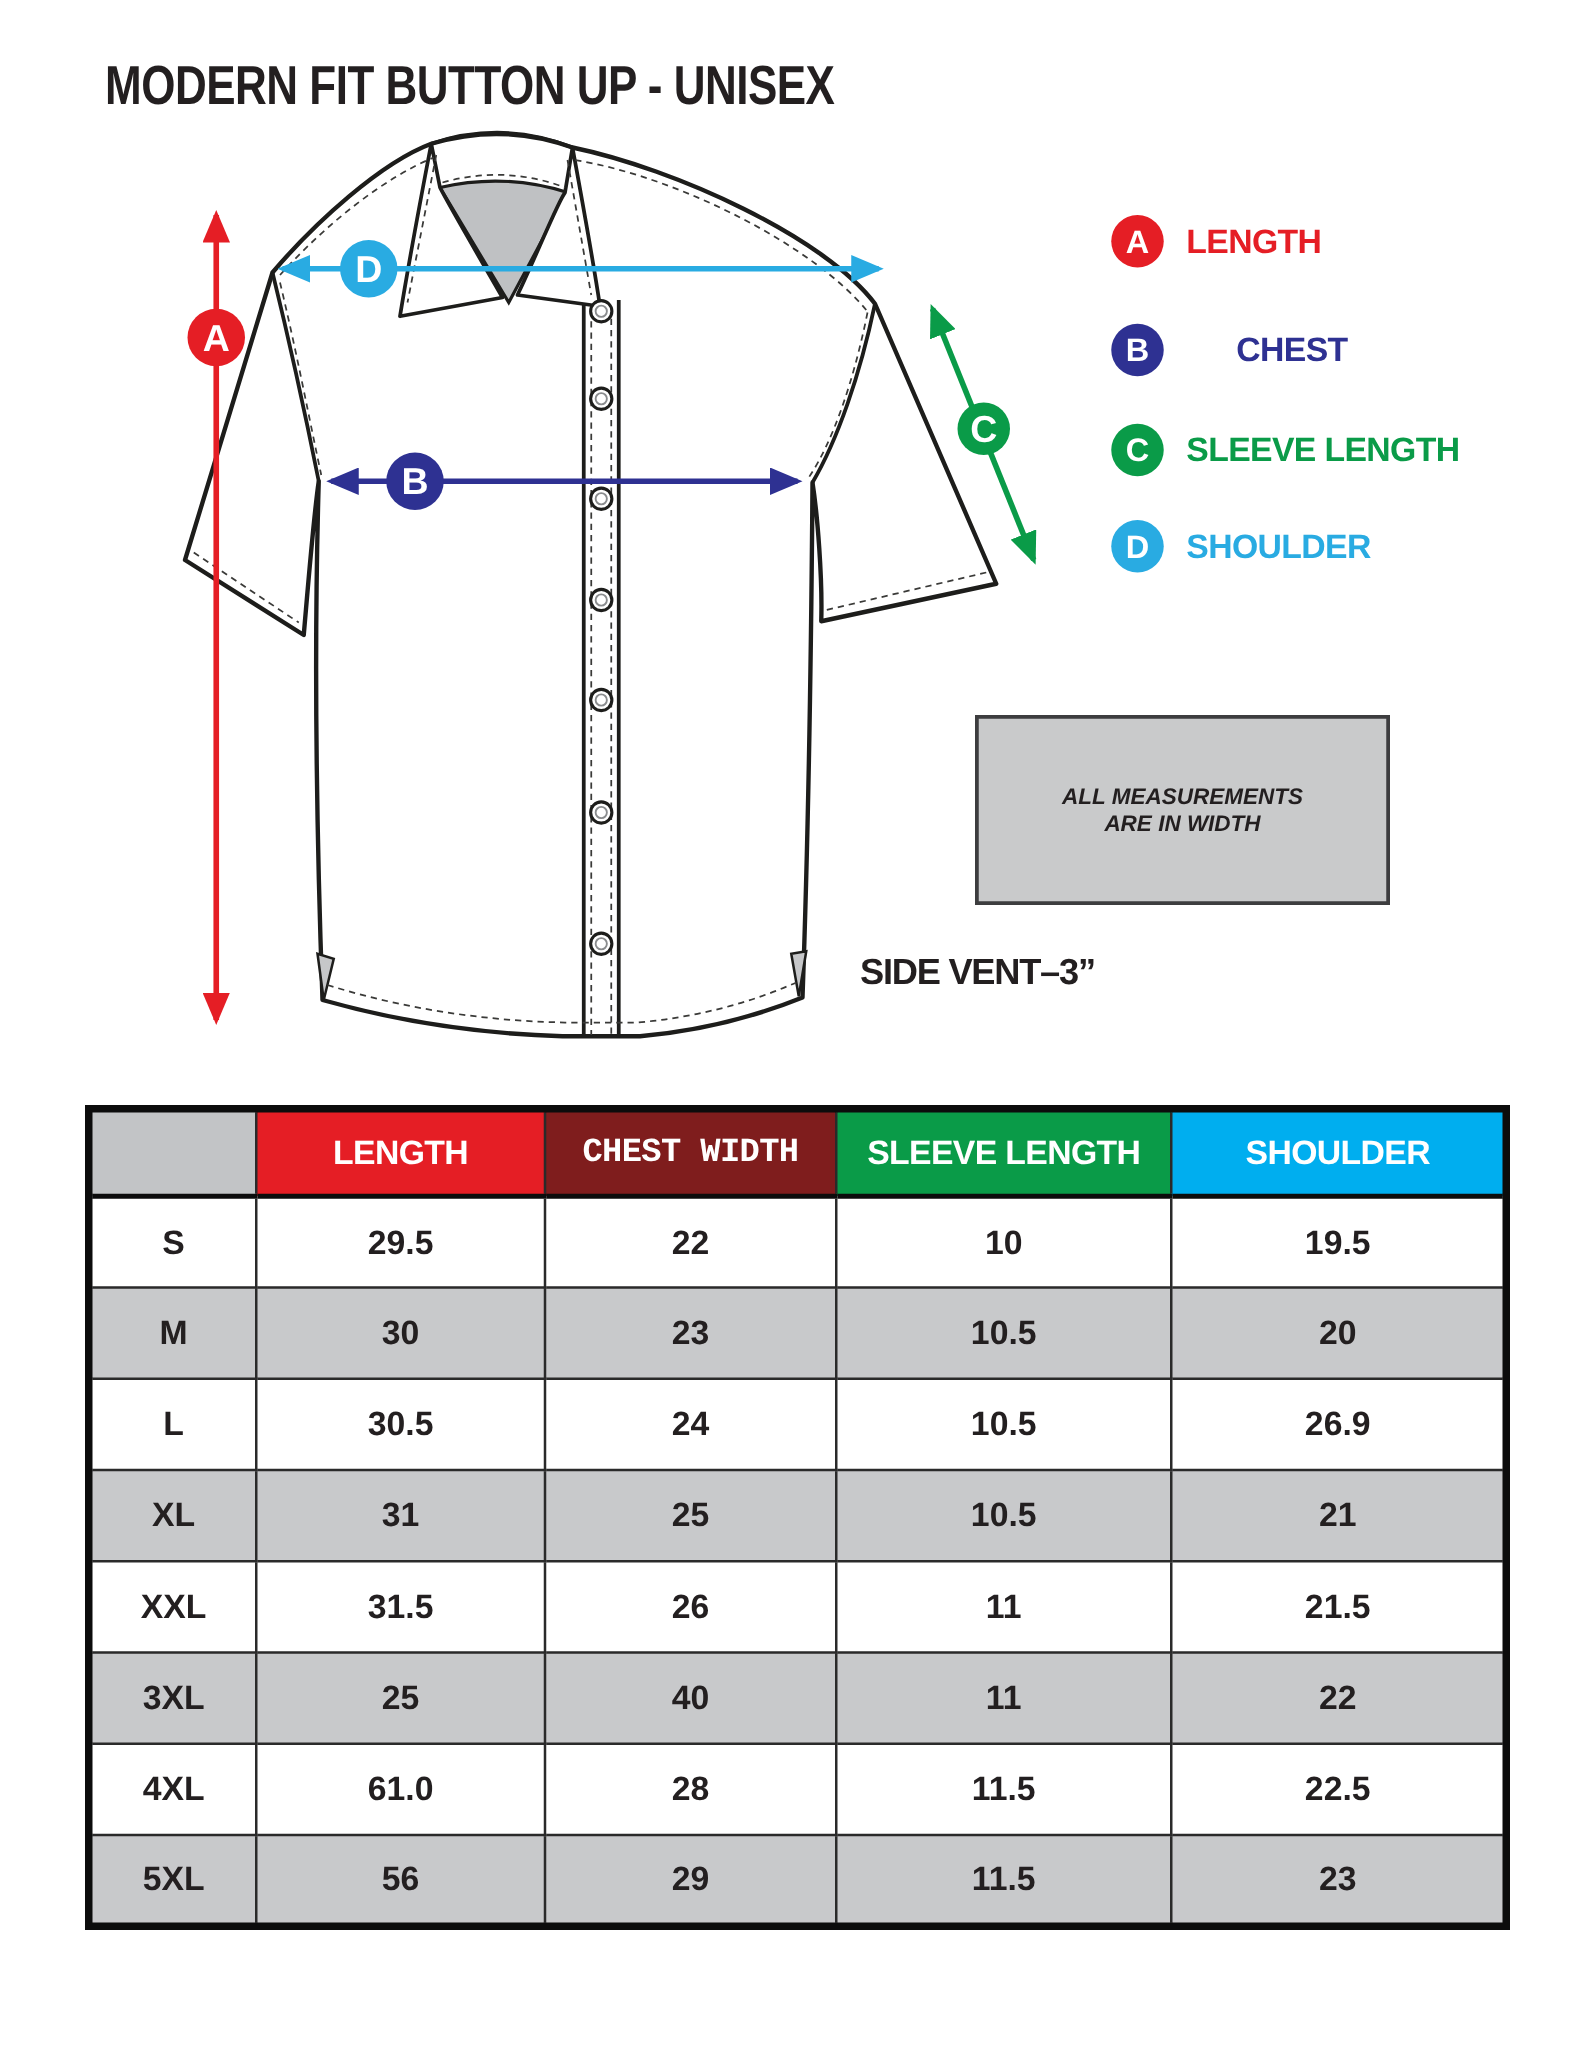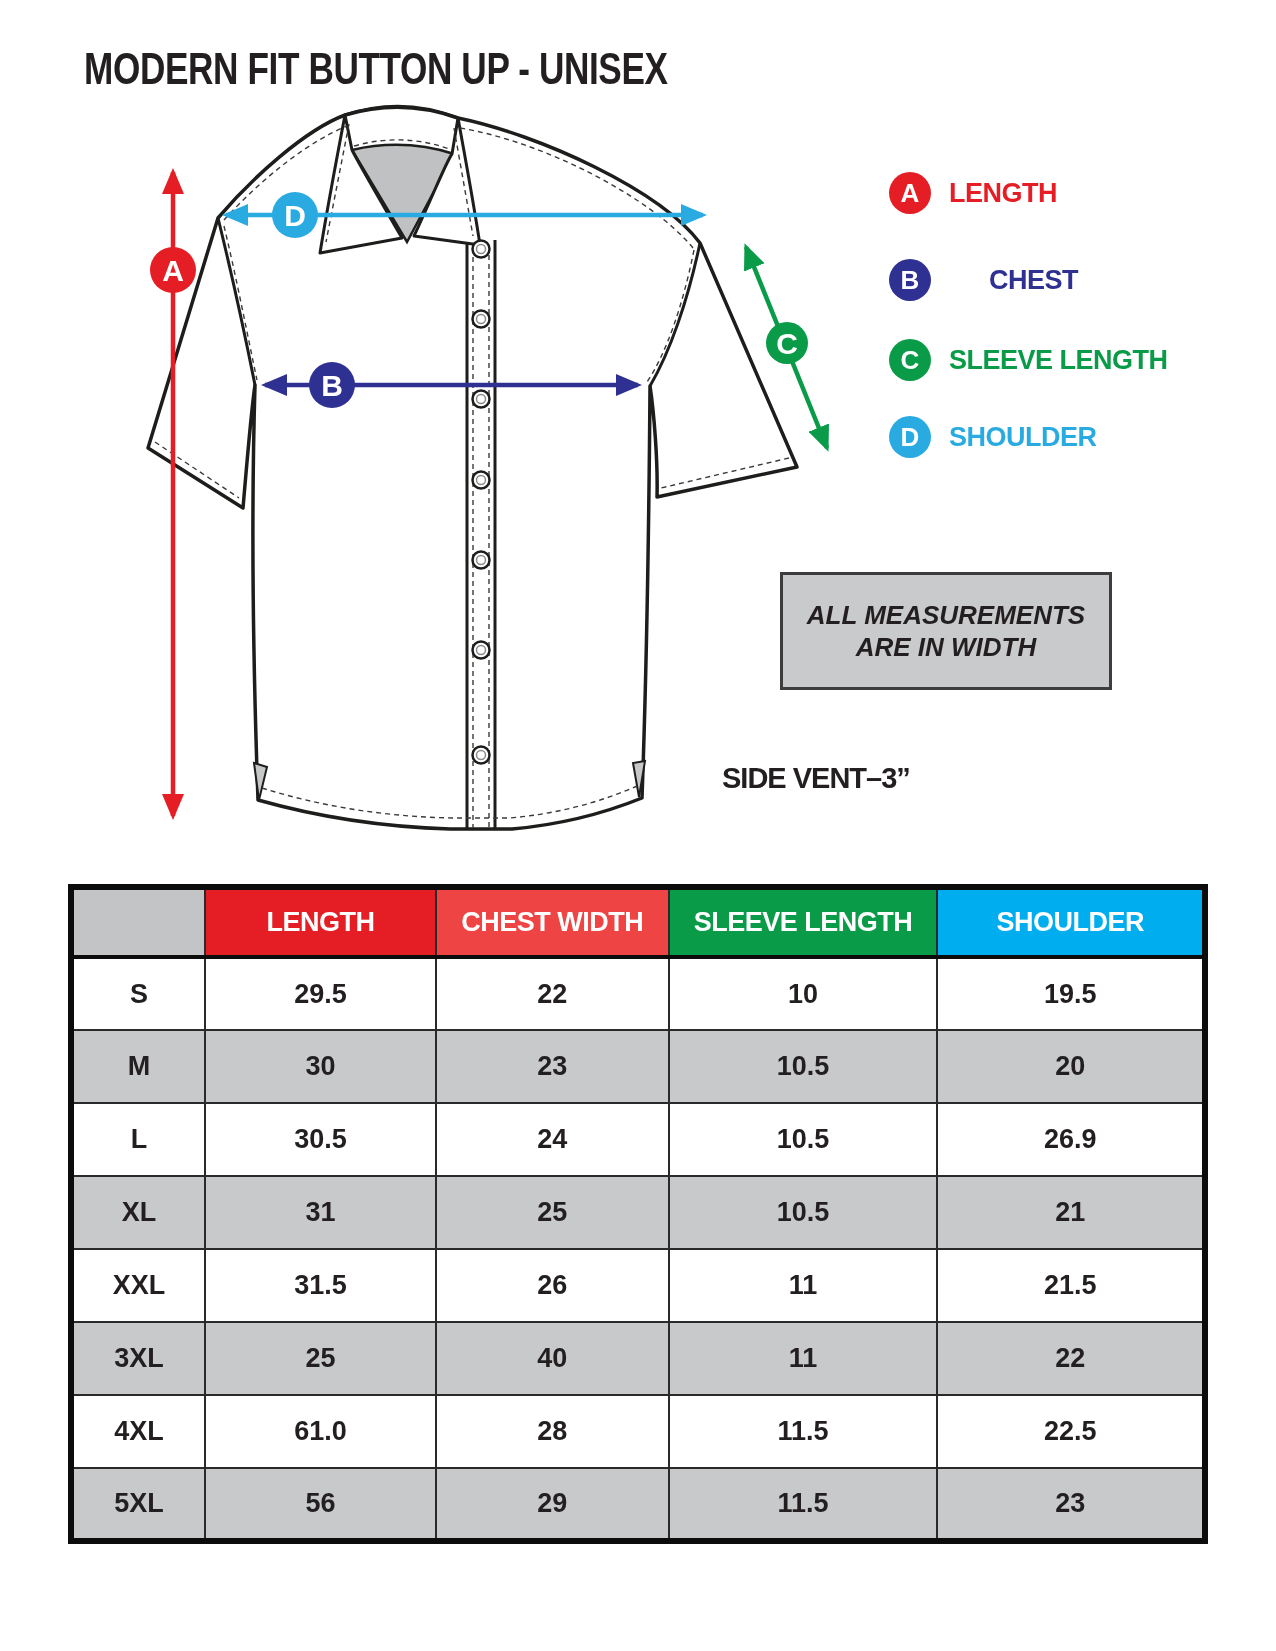--- a/index.html
+++ b/index.html
@@ -32,28 +32,28 @@
     color:#fff;font-size:26px;font-weight:bold;
     display:flex;align-items:center;justify-content:center;flex:0 0 auto;
   }
   .legend-label{font-size:27px;font-weight:bold;letter-spacing:-.5px;white-space:nowrap}
   .li-a{left:889px;top:172px}
   .li-b{left:889px;top:259px}
   .li-c{left:889px;top:339px}
   .li-d{left:889px;top:416px}
 
   .note-box{
-    position:absolute;left:780px;top:572px;width:332px;height:118px;
+    position:absolute;left:780px;top:572px;width:332px;height:152px;
     background:var(--note-gray);border:3px solid #3d3d3f;
     display:flex;flex-direction:column;align-items:center;justify-content:center;
-    font-size:26px;font-weight:bold;font-style:italic;line-height:1.25;color:var(--ink);
+    font-size:18px;font-weight:bold;font-style:italic;line-height:1.25;color:var(--ink);
   }
 
   .side-vent{
-    position:absolute;left:722px;top:762px;
+    position:absolute;left:688px;top:762px;
     font-size:29px;font-weight:bold;letter-spacing:-1px;color:var(--ink);white-space:nowrap;
   }
 
   table.size-table{
     position:absolute;left:68px;top:884px;width:1140px;
     border-collapse:collapse;table-layout:fixed;
     border:6px solid #0c0c0c;
   }
   .size-table th,.size-table td{
     border:2px solid #2a2a2a;text-align:center;vertical-align:middle;
@@ -210,21 +210,21 @@
       <col style="width:11.8%">
         <col style="width:20.4%">
         <col style="width:20.5%">
         <col style="width:23.7%">
         <col style="width:23.6%">
     </colgroup>
     <thead>
       <tr>
         <th style="background: rgb(194, 196, 198); color: rgb(35, 31, 32);"></th>
         <th style="background: rgb(229, 30, 37);">LENGTH</th>
-        <th style="background: #ef4444;">CHEST WIDTH</th>
+        <th style="background: #7f1d1d; font-family: Liberation Mono, monospace;">CHEST WIDTH</th>
         <th style="background: rgb(10, 155, 72);">SLEEVE LENGTH</th>
         <th style="background: rgb(0, 174, 239);">SHOULDER</th>
       </tr>
     </thead>
     <tbody>
         <tr>
           <td>S</td>
           <td>29.5</td>
           <td>22</td>
           <td>10</td>

